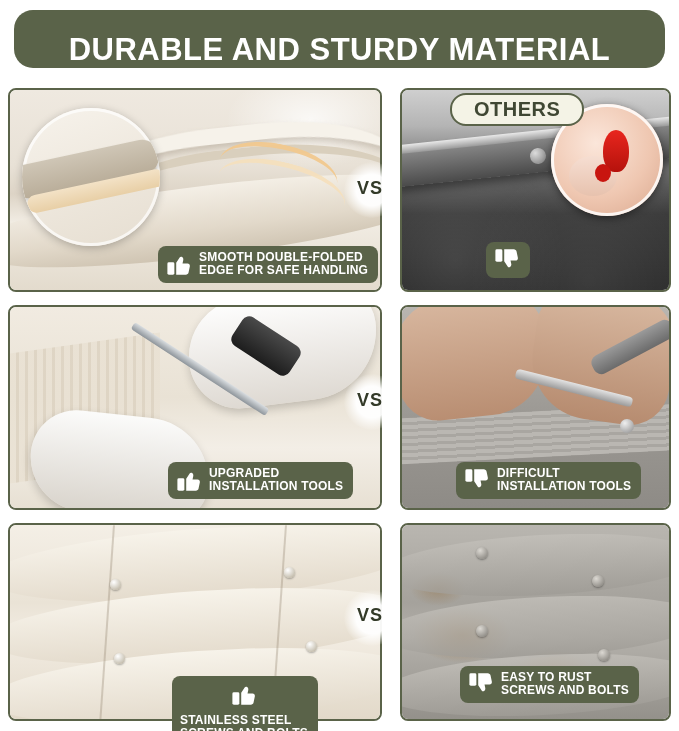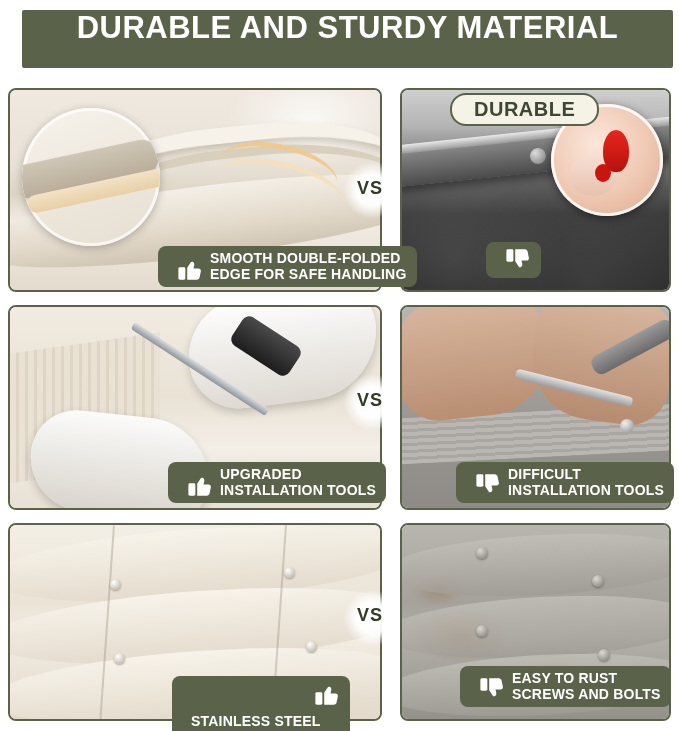--- a/index.html
+++ b/index.html
@@ -14,28 +14,28 @@
   .page {
     position: relative;
     width: 679px;
     height: 731px;
     background: #ffffff;
   }
 
   
   .header {
     position: absolute;
-    left: 22px;
+    left: 14px;
     top: 10px;
     width: 651px;
     height: 58px;
     background: #5a6349;
-    border-radius: 2px;
+    border-radius: 19px;
     display: flex;
-    align-items: flex-start;
+    align-items: flex-end;
     justify-content: center;
   }
   .header-title {
     color: #ffffff;
     font-size: 31px;
     font-weight: bold;
     letter-spacing: 0.5px;
     white-space: nowrap;
   }
 
@@ -345,26 +345,26 @@
   }
   .vh-1 { left: 344px; top: 162px; }
   .vh-2 { left: 344px; top: 374px; }
   .vh-3 { left: 344px; top: 590px; }
 
   
   .caption {
     position: absolute;
     z-index: 5;
     display: flex;
-    align-items: flex-end;
+    align-items: center;
     gap: 7px;
-    padding: 5px 10px 5px 19px;
+    padding: 5px 10px 5px 8px;
     border-radius: 8px;
     color: #ffffff;
-    font-size: 14px;
+    font-size: 12px;
     font-weight: bold;
     line-height: 1.12;
     letter-spacing: .2px;
   }
   .caption.good { background: #5a6349; }
   .caption.bad  { background: #5a6349; }
   .caption .txt { white-space: pre-line; }
   .thumb {
     flex: 0 0 auto;
     width: 26px; height: 26px;
@@ -414,21 +414,21 @@
         <div class="screwhead"></div>
         <div class="finger-circle">
           <div class="nail"></div>
           <div class="blood"></div>
           <div class="blood2"></div>
         </div>
       </div>
     </div>
   </div>
 
-  <div class="chip chip-others">DURABLE</div>
+  <div class="chip chip-others">OTHERS</div>
 
   <div class="vs-halo vh-1"></div>
   <div class="vs vs-1">VS</div>
 
   <div class="caption good cap-1l">
     <svg class="thumb" viewBox="0 0 28 28">
       <rect x="1.5" y="12" width="7.5" height="13.5" rx="1.6" fill="#ffffff"></rect>
       <path d="M11 25.5h10.3c1.5 0 2.7-1 3-2.4l1.4-6.6c.3-1.6-.9-3-2.5-3h-5.4l.8-3.7c.3-1.5-.4-3-1.8-3.5-.8-.3-1.7 0-2.1.8L11 12.6z" fill="#ffffff"></path>
     </svg>
     <span class="txt">SMOOTH DOUBLE-FOLDED

